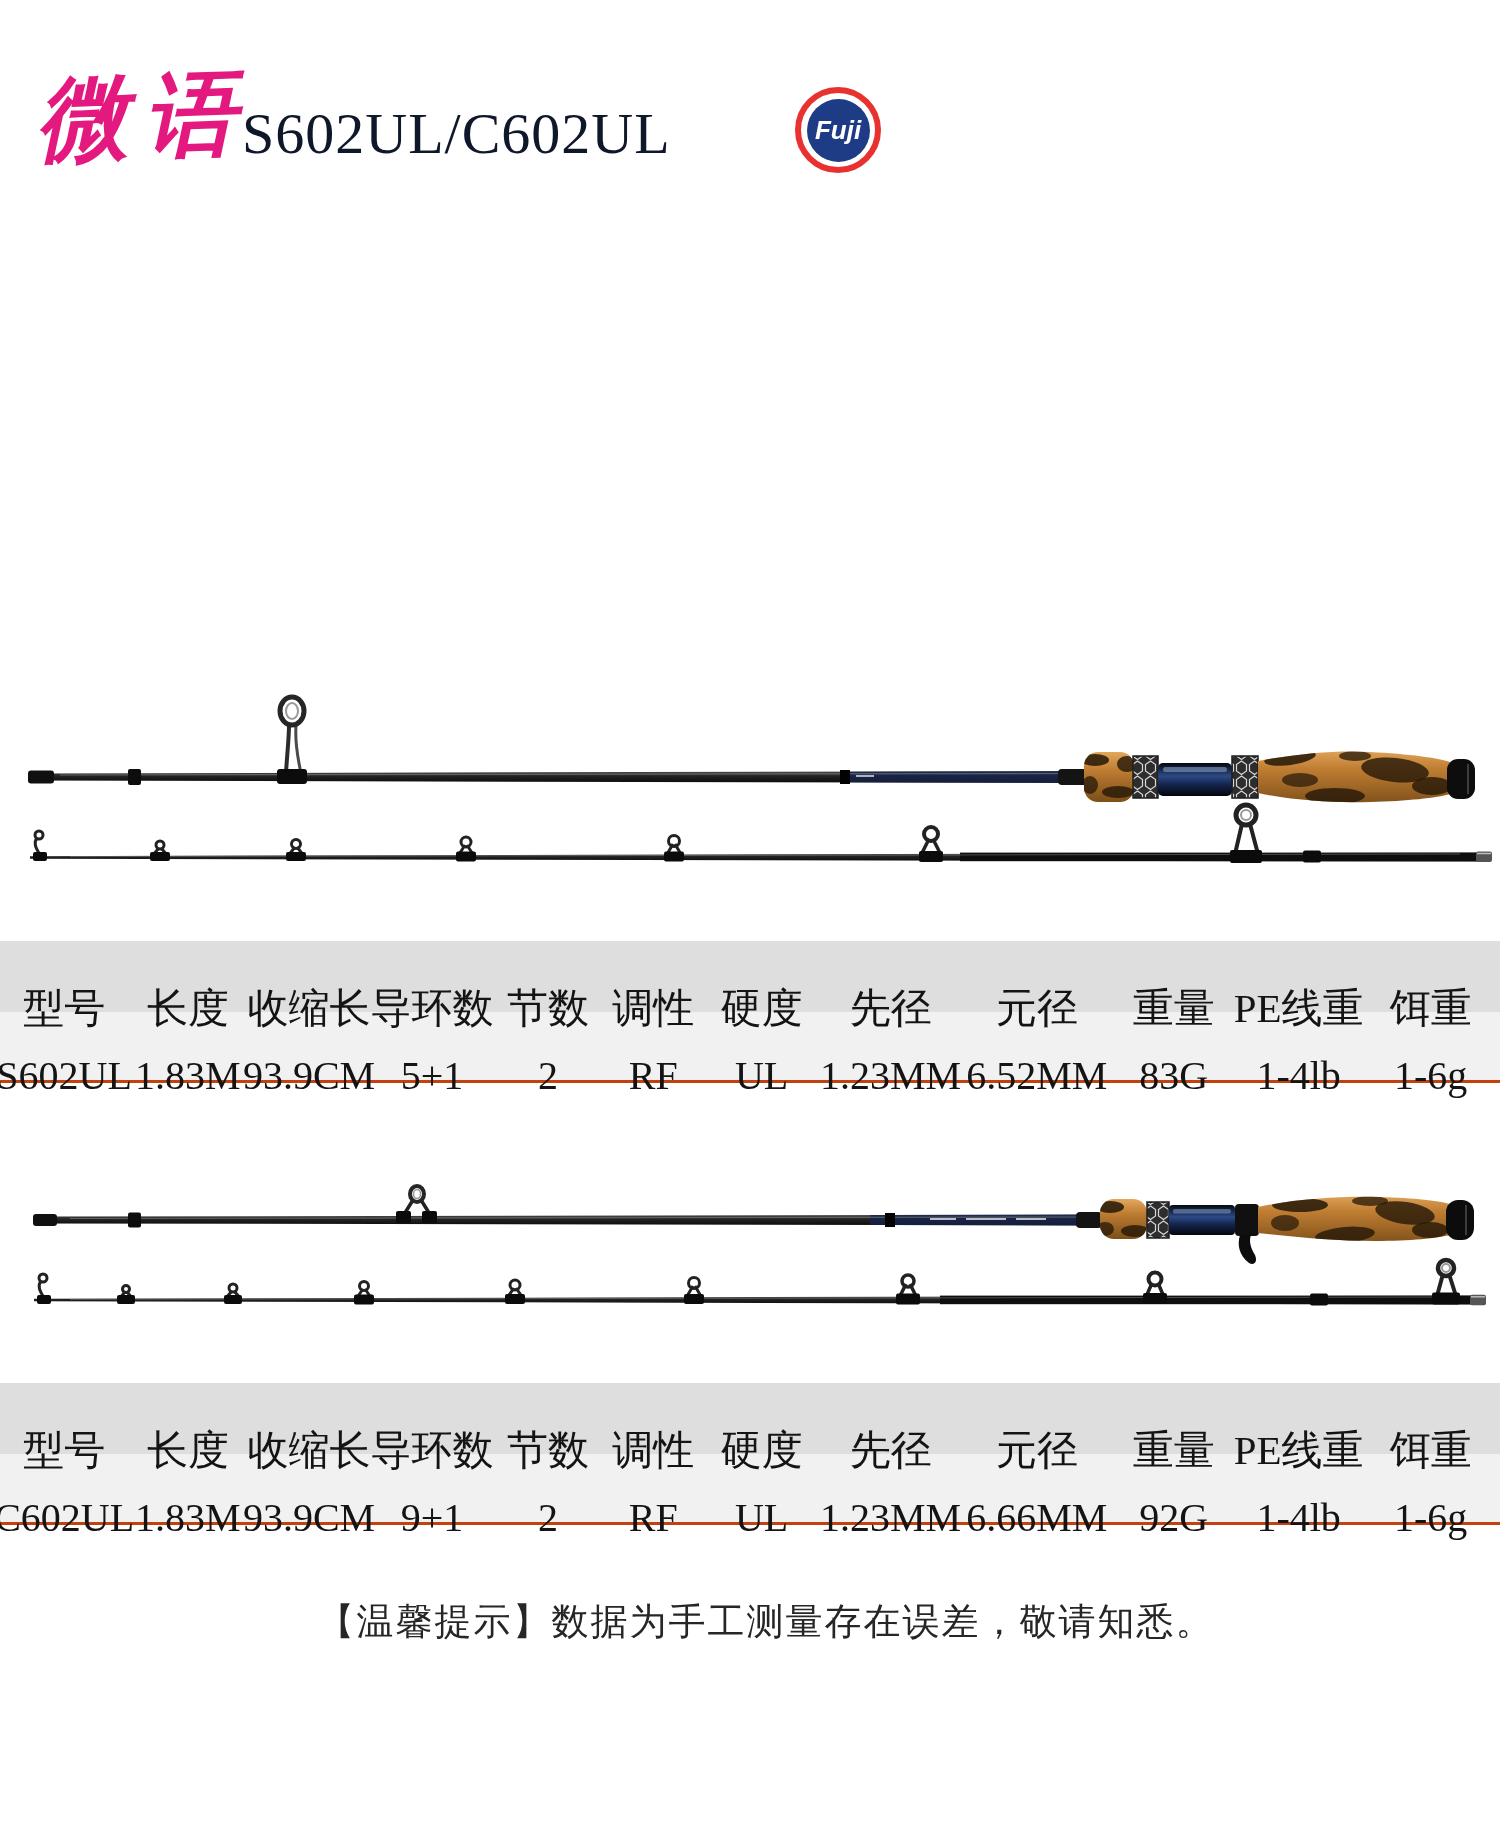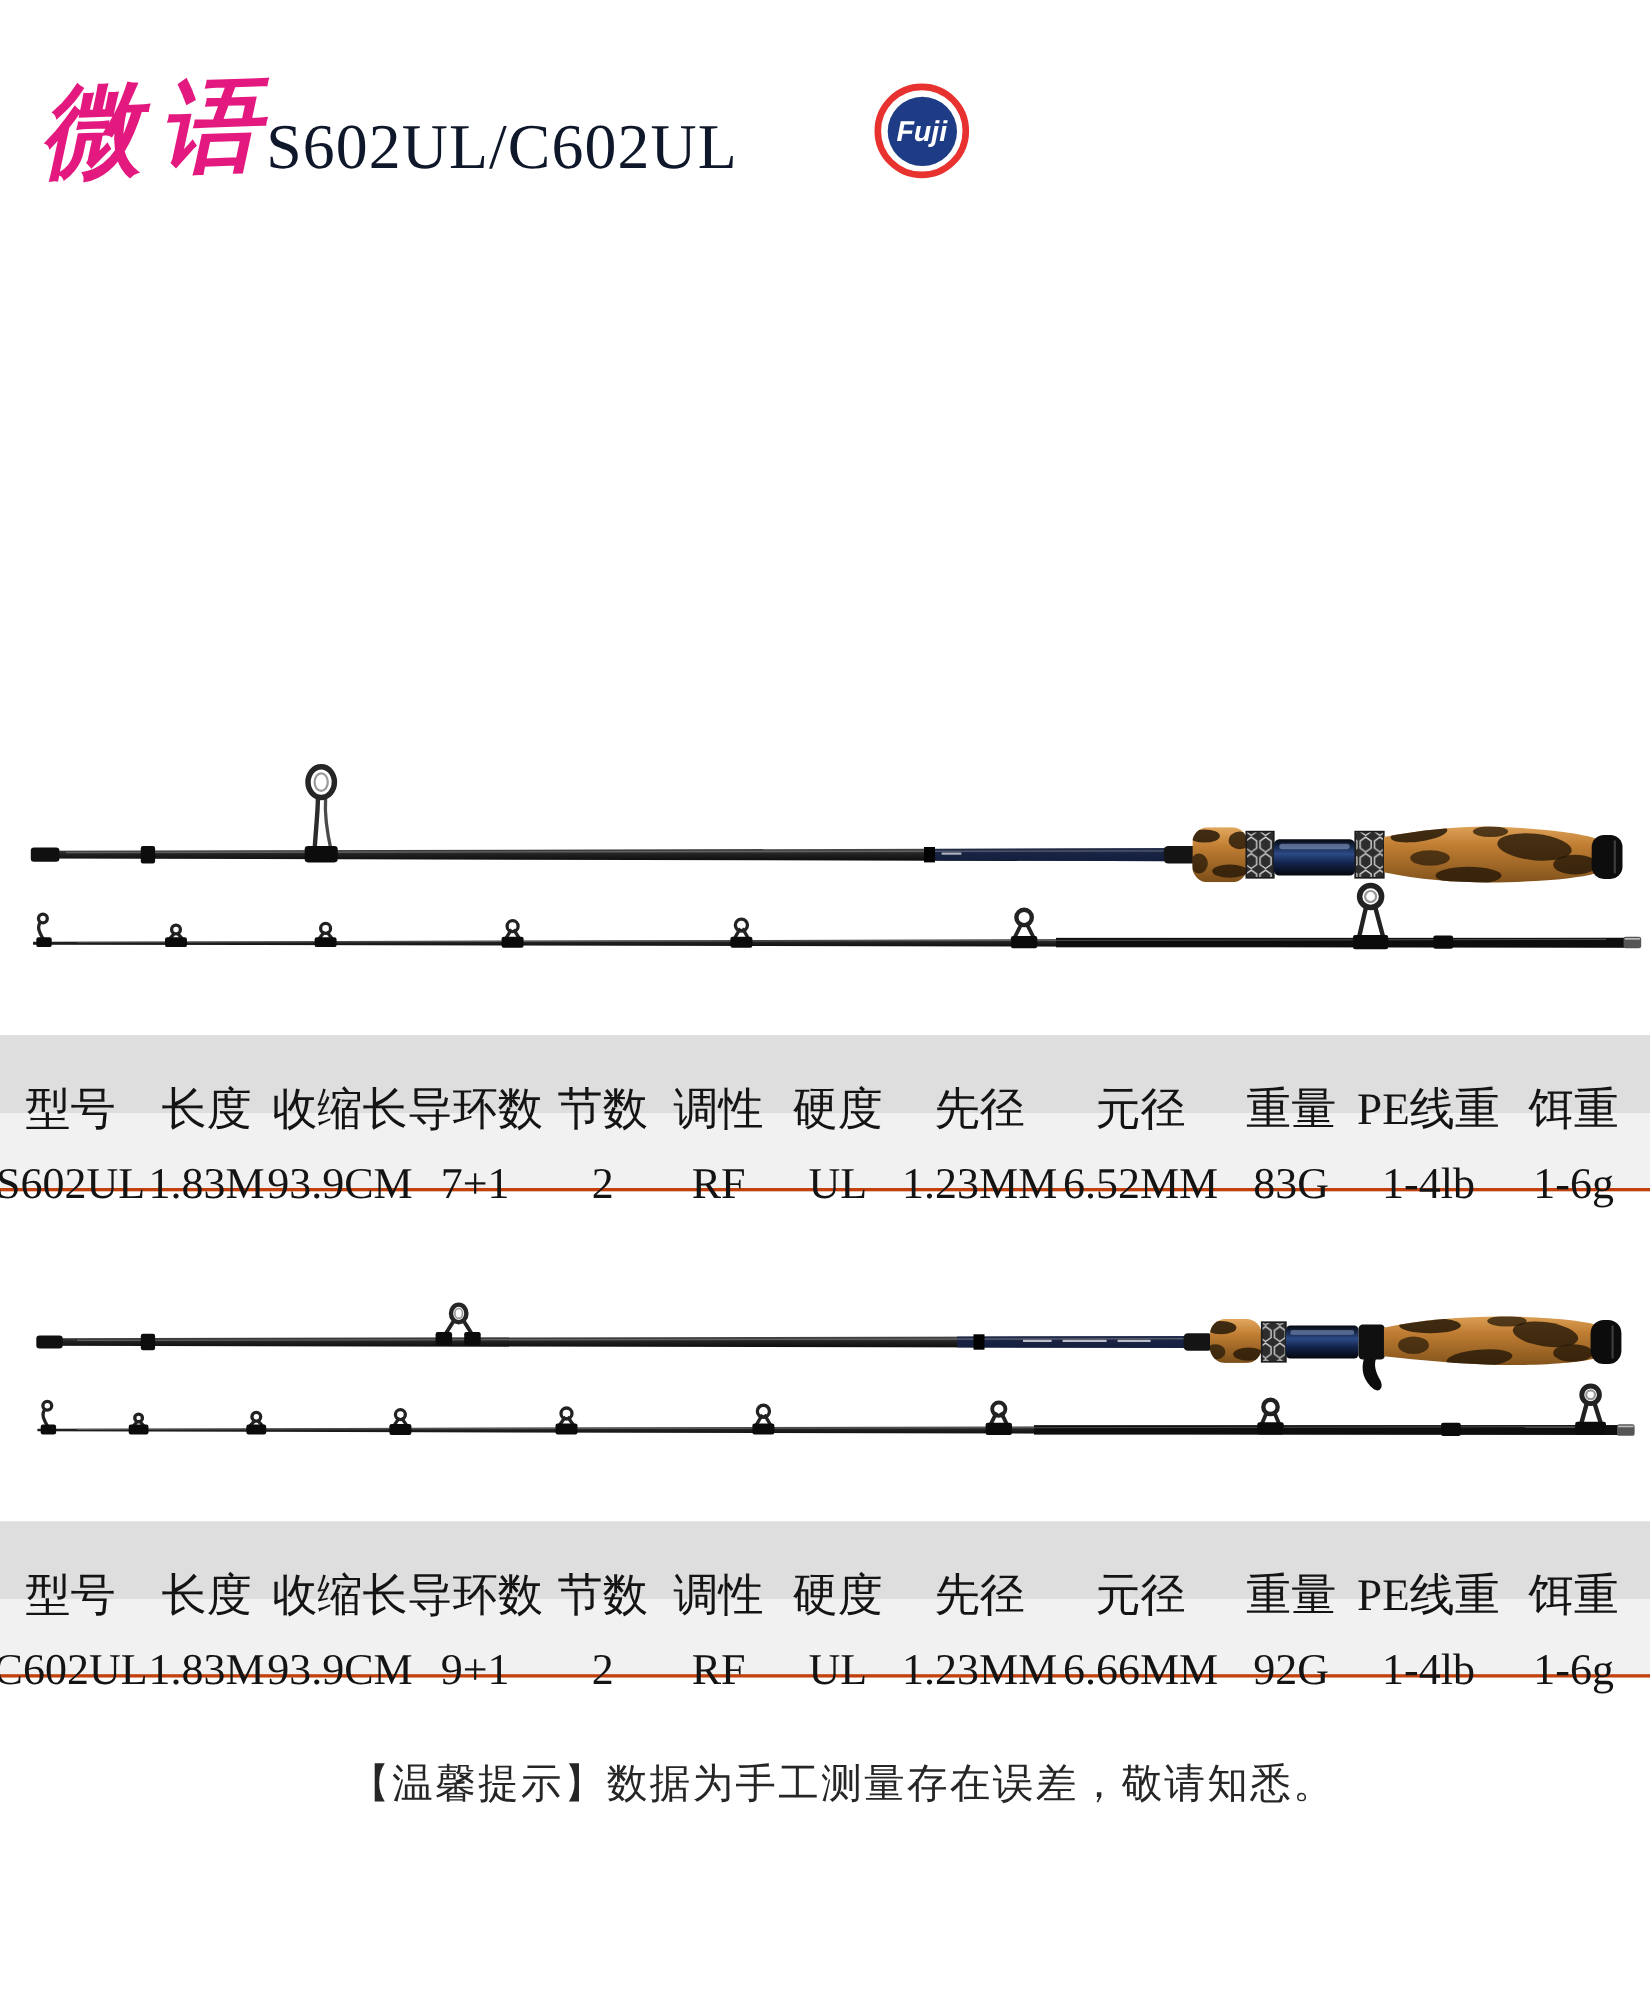--- a/index.html
+++ b/index.html
@@ -22,21 +22,21 @@
     letter-spacing: 16px;
     transform: rotate(-2deg);
     font-family: "DejaVu Serif", serif;
   }
   .page-title {
     position: absolute; left: 230px; top: 90px; margin: 12px;
     font-size: 58px; line-height: 1.1; font-weight: normal;
     color: #0f172a; letter-spacing: 1px;
   }
   .fuji-logo {
-    position: absolute; left: 795px; top: 76px;
+    position: absolute; left: 795px; top: 87px;
     width: 86px; height: 86px; border-radius: 50%;
     background: #ffffff; border: 6px solid #e8322f;
     display: flex; align-items: center; justify-content: center;
   }
   .fuji-inner {
     width: 63px; height: 63px; border-radius: 50%;
     background: #1d3c85; color: #ffffff;
     display: flex; align-items: center; justify-content: center;
     font-size: 26px; font-weight: bold; font-style: italic;
     font-family: "Liberation Sans", sans-serif;
@@ -225,21 +225,21 @@
       <div class="cell">先径</div>
       <div class="cell">元径</div>
       <div class="cell">重量</div>
       <div class="cell">PE线重</div>
       <div class="cell">饵重</div>
     </div>
     <div class="spec-row vals">
       <div class="cell">S602UL</div>
       <div class="cell">1.83M</div>
       <div class="cell">93.9CM</div>
-      <div class="cell">7+1</div>
+      <div class="cell">5+1</div>
       <div class="cell">2</div>
       <div class="cell">RF</div>
       <div class="cell">UL</div>
       <div class="cell">1.23MM</div>
       <div class="cell">6.52MM</div>
       <div class="cell">83G</div>
       <div class="cell">1-4lb</div>
       <div class="cell">1-6g</div>
     </div>
   </div>

